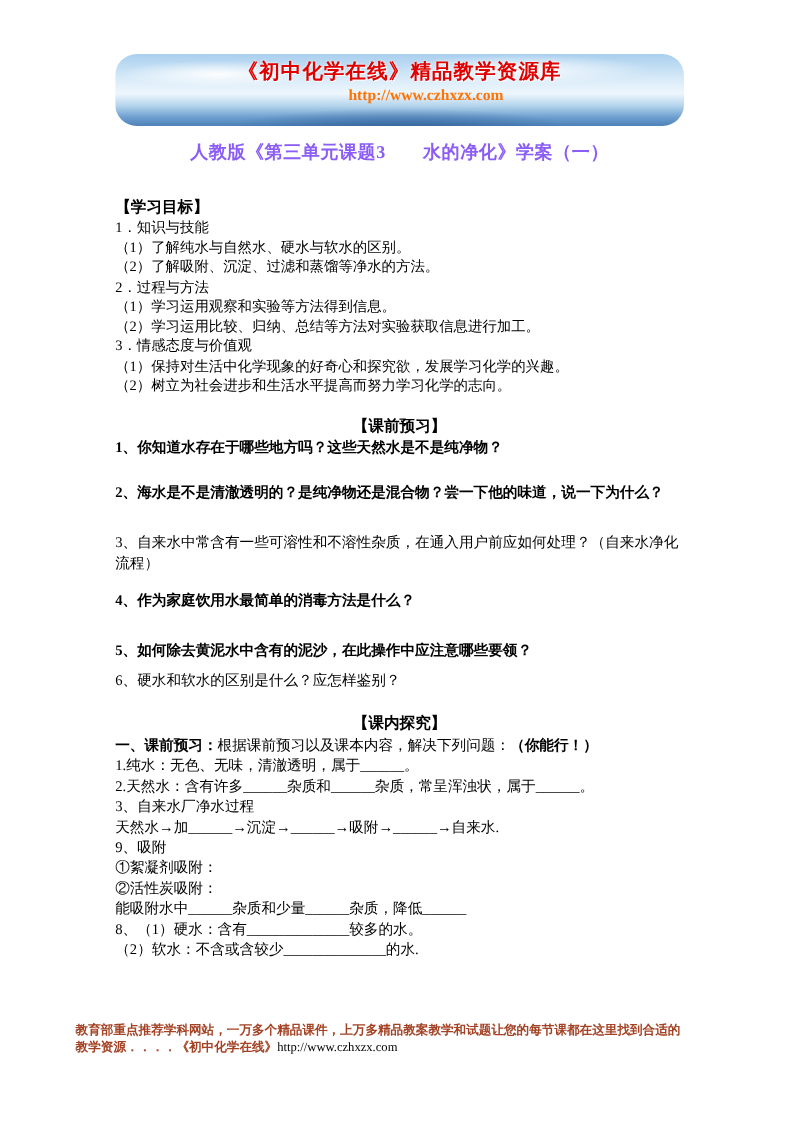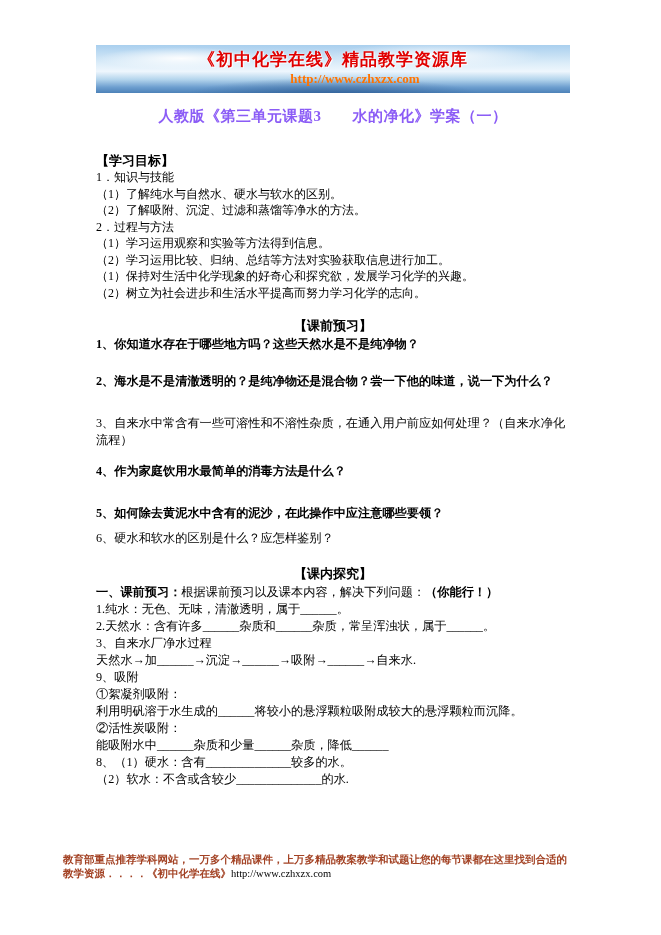--- a/index.html
+++ b/index.html
@@ -9,27 +9,28 @@
     font-family:"Liberation Serif","DejaVu Serif",serif;
     color:#000;
     position:relative;
     overflow:hidden;
   }
   .content { width:474px; margin-left:96px; }
 
   
   .banner {
     margin-top:45px;
-    width:474px; height:48px;
+    width:474px; height:60px;
     position:relative;
     background:
       radial-gradient(ellipse 120px 16px at 18% 28%, rgba(255,255,255,.95), transparent 70%),
       radial-gradient(ellipse 150px 18px at 72% 22%, rgba(255,255,255,.85), transparent 70%),
       radial-gradient(ellipse 200px 26px at 50% 108%, rgba(38,84,140,.75), transparent 75%),
       linear-gradient(180deg,#a9cfee 0%,#dcedf9 38%,#eef6fd 55%,#b3d4ec 72%,#6d9ecf 88%,#4d82b8 100%);
+    border-radius: 18px;
   }
   .banner-title {
     font-size:17px; font-weight:bold; color:#e00000;
     text-align:center; letter-spacing:1px; padding-top:3px;
     text-shadow: 0 0 2px #ffffff, 1px 1px 0 rgba(255,255,255,.85);
     white-space:nowrap;
   }
   .banner-url {
     font-size:13px; font-weight:bold; color:#ff7300;
     text-align:center; transform:translateX(22px);
@@ -83,20 +84,21 @@
   <div class="doc-title">人教版《第三单元课题3　　水的净化》学案（一）</div>
 
   <div>
     <div class="sec-heading">【学习目标】</div>
     <div class="line">1．知识与技能</div>
     <div class="line">（1）了解纯水与自然水、硬水与软水的区别。</div>
     <div class="line">（2）了解吸附、沉淀、过滤和蒸馏等净水的方法。</div>
     <div class="line">2．过程与方法</div>
     <div class="line">（1）学习运用观察和实验等方法得到信息。</div>
     <div class="line">（2）学习运用比较、归纳、总结等方法对实验获取信息进行加工。</div>
+    <div class="line">3．情感态度与价值观</div>
     <div class="line">（1）保持对生活中化学现象的好奇心和探究欲，发展学习化学的兴趣。</div>
     <div class="line">（2）树立为社会进步和生活水平提高而努力学习化学的志向。</div>
   </div>
 
   <div>
     <div class="sec-heading center mt-preview">【课前预习】</div>
     <div class="qline b q1">1、你知道水存在于哪些地方吗？这些天然水是不是纯净物？</div>
     <div class="qline b q2">2、海水是不是清澈透明的？是纯净物还是混合物？尝一下他的味道，说一下为什么？</div>
     <div class="qline q3">3、自来水中常含有一些可溶性和不溶性杂质，在通入用户前应如何处理？（自来水净化流程）</div>
     <div class="qline b q4">4、作为家庭饮用水最简单的消毒方法是什么？</div>
@@ -108,21 +110,20 @@
     <div class="sec-heading center mt-inquiry">【课内探究】</div>
     <div class="iline">
       <span class="b">一、课前预习：</span><span>根据课前预习以及课本内容，解决下列问题：</span><span class="b">（你能行！）</span>
     </div>
     <div class="iline">1.纯水：无色、无味，清澈透明，属于______。</div>
     <div class="iline">2.天然水：含有许多______杂质和______杂质，常呈浑浊状，属于______。</div>
     <div class="iline">3、自来水厂净水过程</div>
     <div class="iline">天然水→加______→沉淀→______→吸附→______→自来水.</div>
     <div class="iline">9、吸附</div>
     <div class="iline">①絮凝剂吸附：</div>
-    <div class="iline">利用明矾溶于水生成的______将较小的悬浮颗粒吸附成较大的悬浮颗粒而沉降。</div>
     <div class="iline">②活性炭吸附：</div>
     <div class="iline">能吸附水中______杂质和少量______杂质，降低______</div>
     <div class="iline">8、（1）硬水：含有______________较多的水。</div>
     <div class="iline">（2）软水：不含或含较少______________的水.</div>
   </div>
 
 </div>
 
 <div class="footer">
   <div>教育部重点推荐学科网站，一万多个精品课件，上万多精品教案教学和试题让您的每节课都在这里找到合适的</div>

